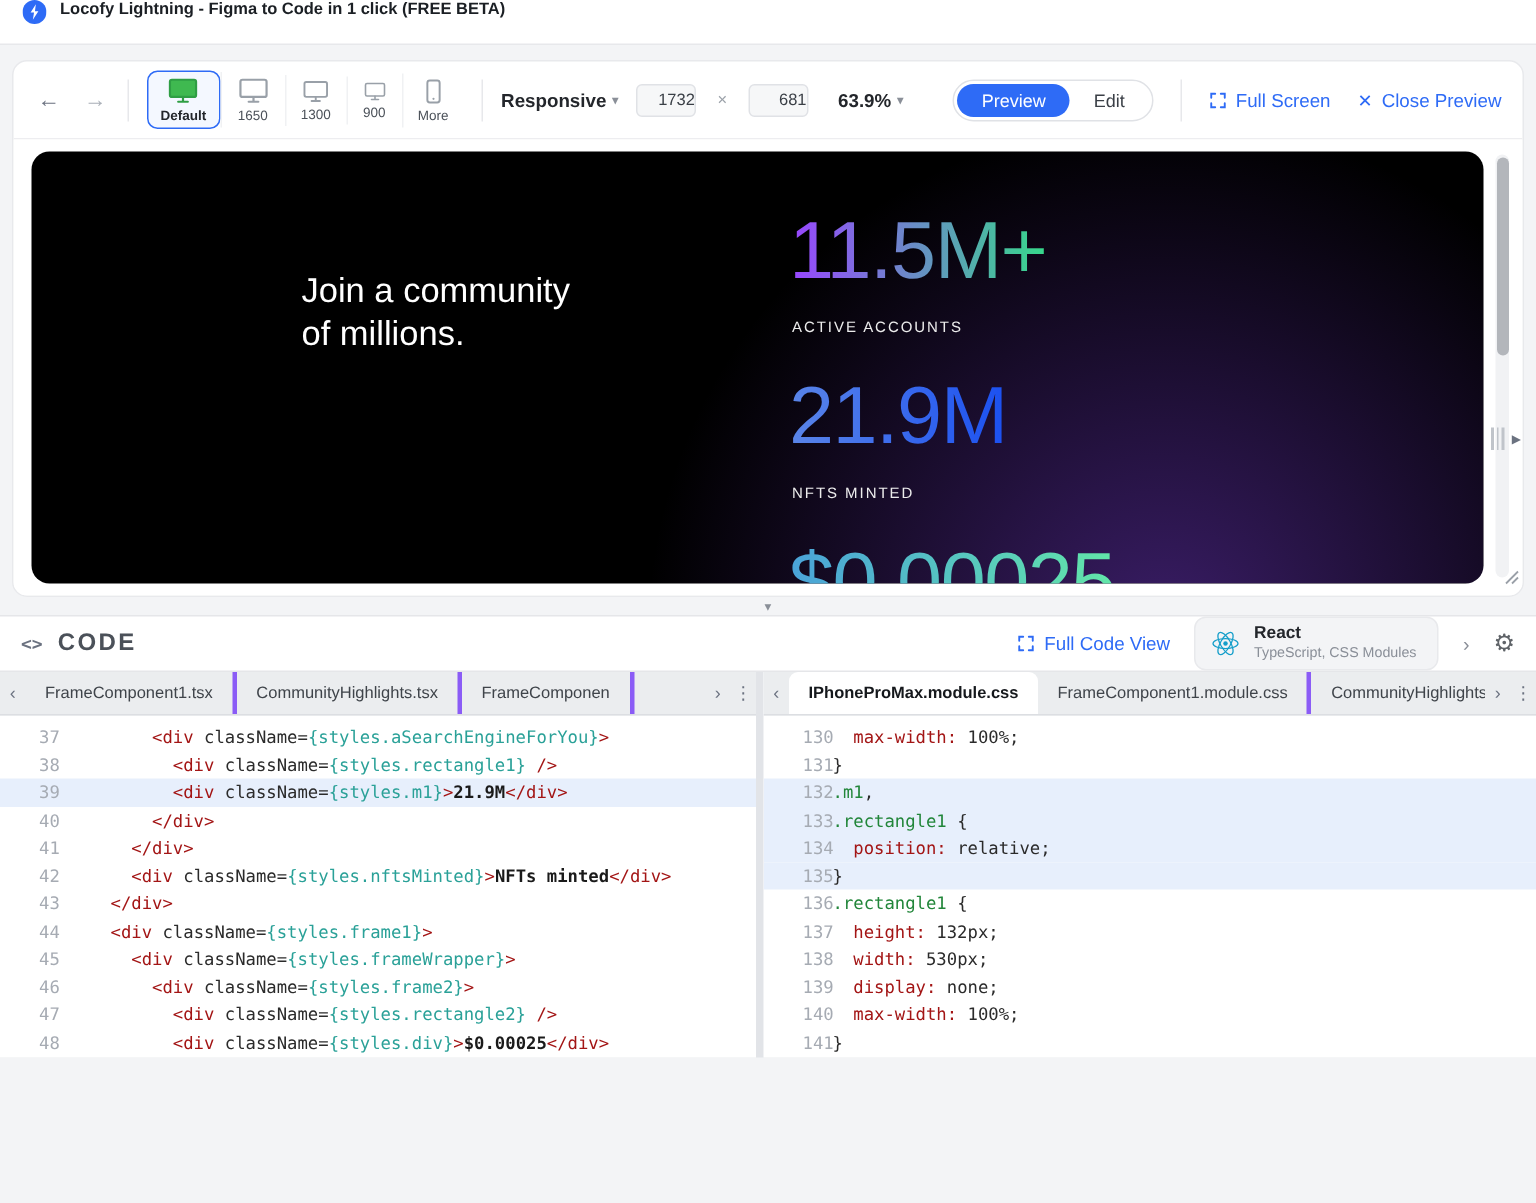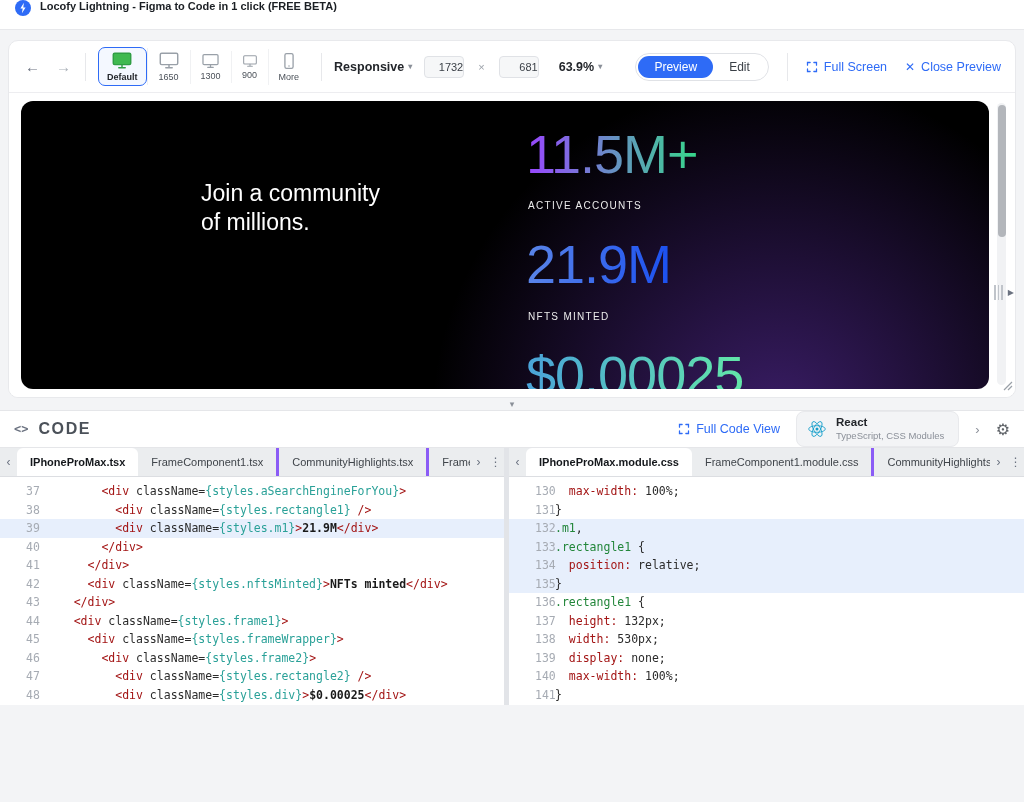--- a/index.html
+++ b/index.html
@@ -181,21 +181,21 @@
     </div>
   </div>
 
   <div class="preview-wrap">
     <div class="canvas">
       <div class="headline">
         <div>Join a community</div>
         <div>of millions.</div>
       </div>
       <div class="stats">
-          <div class="stat-value" style="background-image: linear-gradient(90deg, rgb(153, 69, 255), rgb(54, 217, 138));">11.5M+</div>
+          <div class="stat-value" style="background-image: linear-gradient(90deg, rgb(153, 69, 255), rgb(54, 217, 138)); margin-top: 13px;">11.5M+</div>
           <div class="stat-label">ACTIVE ACCOUNTS</div>
           <div class="stat-value" style="background-image: linear-gradient(90deg, rgb(90, 133, 232), rgb(27, 80, 240));">21.9M</div>
           <div class="stat-label">NFTS MINTED</div>
           <div class="stat-value" style="background-image: linear-gradient(90deg, rgb(74, 163, 217), rgb(98, 230, 168));">$0.00025</div>
           <div class="stat-label">AVERAGE COST PER TRANSACTION</div>
         </div>
     </div>
     <div class="v-scroll">
       <div class="v-thumb"></div>
     </div>
@@ -250,21 +250,20 @@
     <span class="hdr-chev">›</span>
     <span class="gear">⚙</span>
   </div>
 </div>
 
 <div class="code-area">
   <section class="panel left" id="panelL">
     <div class="tabbar">
       <span class="tb-btn">‹</span>
       <div class="tabs">
-          <div class="tab active">IPhoneProMax.tsx</div>
           <div class="tab">FrameComponent1.tsx</div>
           <div class="tab">CommunityHighlights.tsx</div>
           <div class="tab">FrameComponen</div>
         </div>
       <span class="tb-btn">›</span>
       <span class="tb-btn">⋮</span>
     </div>
     <div class="code-body">
         <div class="code-line">
           <span class="ln">37</span>

